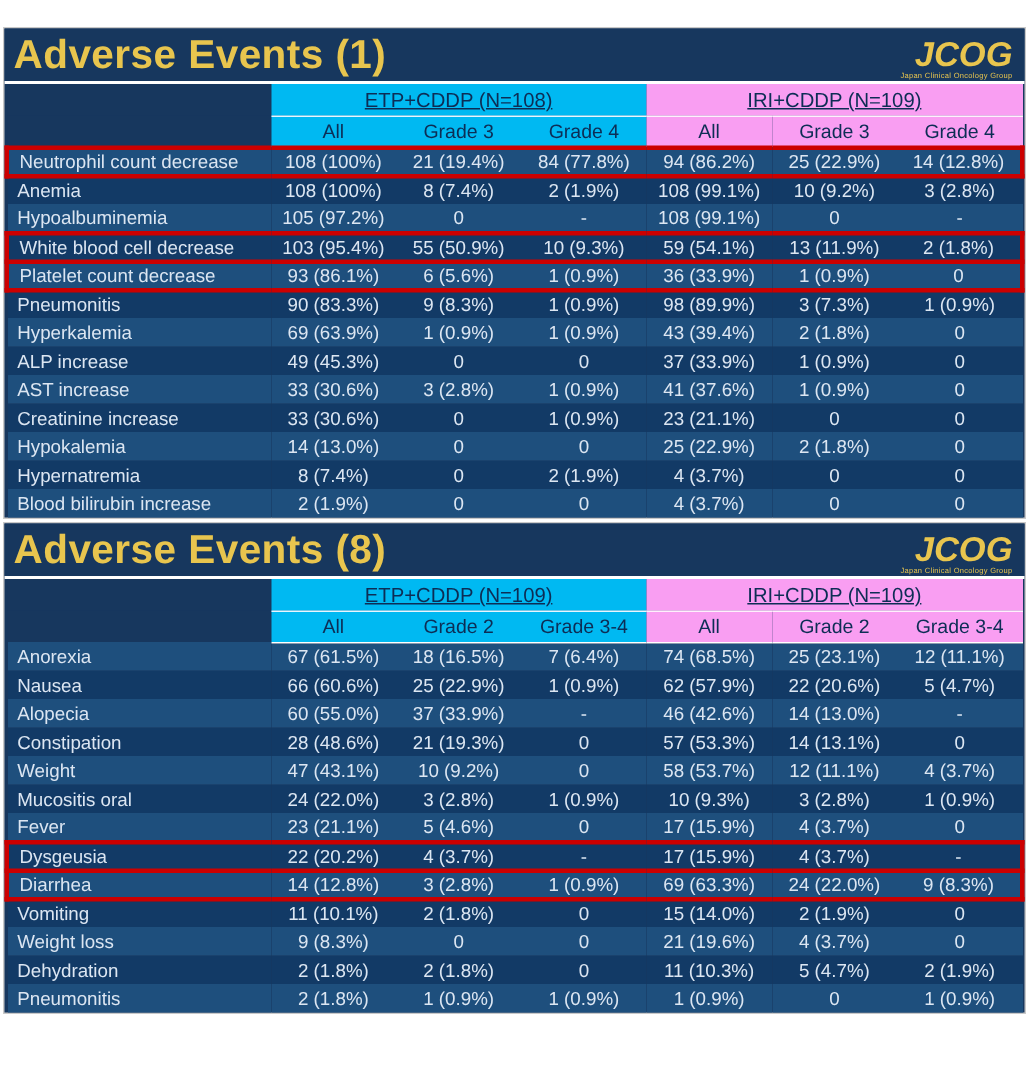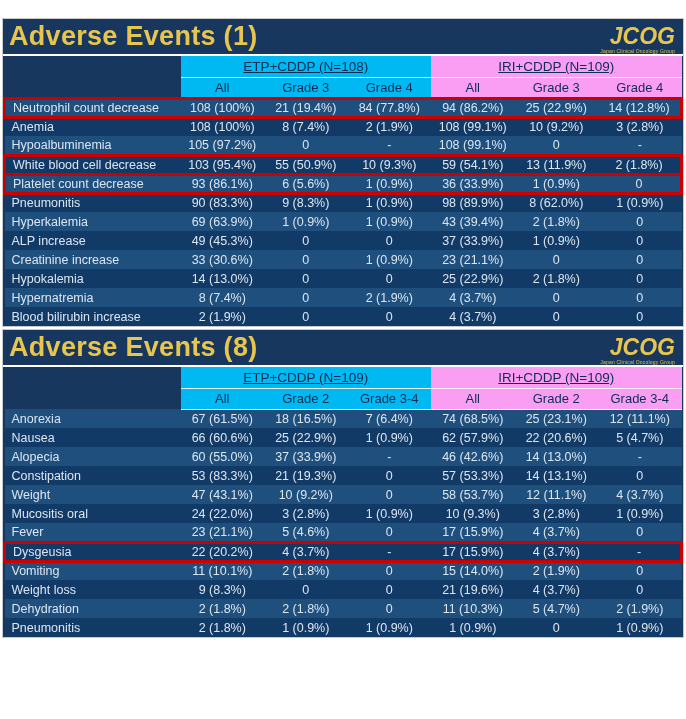--- a/index.html
+++ b/index.html
@@ -122,21 +122,21 @@
             <td>1 (0.9%)</td>
             <td>0</td>
           </tr>
 
           <tr>
             <td class="lbl">Pneumonitis</td>
             <td>90 (83.3%)</td>
             <td>9 (8.3%)</td>
             <td>1 (0.9%)</td>
             <td>98 (89.9%)</td>
-            <td>8 (62.0%)</td>
+            <td>3 (7.3%)</td>
             <td>1 (0.9%)</td>
           </tr>
 
           <tr>
             <td class="lbl">Hyperkalemia</td>
             <td>69 (63.9%)</td>
             <td>1 (0.9%)</td>
             <td>1 (0.9%)</td>
             <td>43 (39.4%)</td>
             <td>2 (1.8%)</td>
@@ -147,20 +147,29 @@
           <tr>
             <td class="lbl">ALP increase</td>
             <td>49 (45.3%)</td>
             <td>0</td>
             <td>0</td>
             <td>37 (33.9%)</td>
             <td>1 (0.9%)</td>
             <td>0</td>
           </tr>
 
+          <tr>
+            <td class="lbl">AST increase</td>
+            <td>33 (30.6%)</td>
+            <td>3 (2.8%)</td>
+            <td>1 (0.9%)</td>
+            <td>41 (37.6%)</td>
+            <td>1 (0.9%)</td>
+            <td>0</td>
+          </tr>
 
           <tr>
             <td class="lbl">Creatinine increase</td>
             <td>33 (30.6%)</td>
             <td>0</td>
             <td>1 (0.9%)</td>
             <td>23 (21.1%)</td>
             <td>0</td>
             <td>0</td>
           </tr>
@@ -254,21 +263,21 @@
             <td>60 (55.0%)</td>
             <td>37 (33.9%)</td>
             <td>-</td>
             <td>46 (42.6%)</td>
             <td>14 (13.0%)</td>
             <td>-</td>
           </tr>
 
           <tr>
             <td class="lbl">Constipation</td>
-            <td>53 (83.3%)</td>
+            <td>28 (48.6%)</td>
             <td>21 (19.3%)</td>
             <td>0</td>
             <td>57 (53.3%)</td>
             <td>14 (13.1%)</td>
             <td>0</td>
           </tr>
 
           <tr>
             <td class="lbl">Weight</td>
             <td>47 (43.1%)</td>
@@ -303,20 +312,29 @@
           <tr class="hl">
             <td class="lbl">Dysgeusia</td>
             <td>22 (20.2%)</td>
             <td>4 (3.7%)</td>
             <td>-</td>
             <td>17 (15.9%)</td>
             <td>4 (3.7%)</td>
             <td>-</td>
           </tr>
 
+          <tr class="hl">
+            <td class="lbl">Diarrhea</td>
+            <td>14 (12.8%)</td>
+            <td>3 (2.8%)</td>
+            <td>1 (0.9%)</td>
+            <td>69 (63.3%)</td>
+            <td>24 (22.0%)</td>
+            <td>9 (8.3%)</td>
+          </tr>
 
           <tr>
             <td class="lbl">Vomiting</td>
             <td>11 (10.1%)</td>
             <td>2 (1.8%)</td>
             <td>0</td>
             <td>15 (14.0%)</td>
             <td>2 (1.9%)</td>
             <td>0</td>
           </tr>

